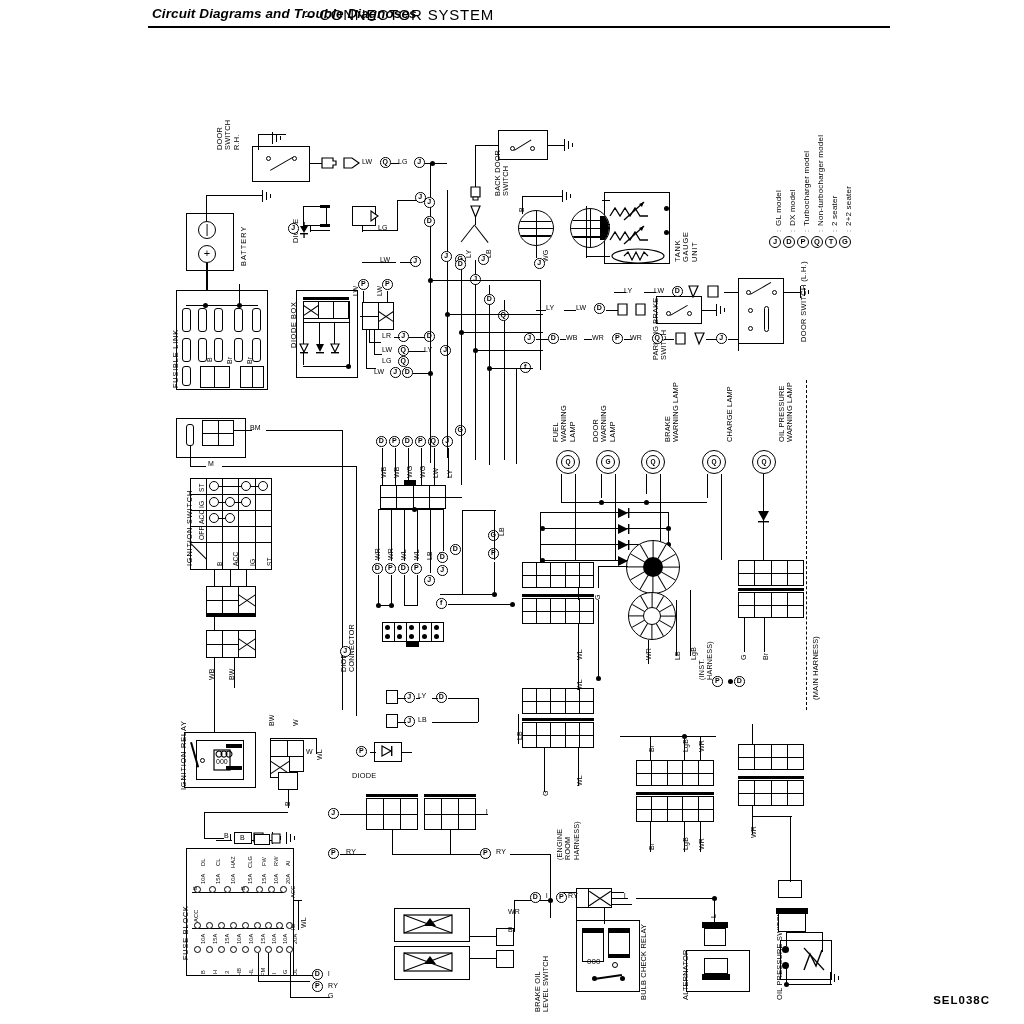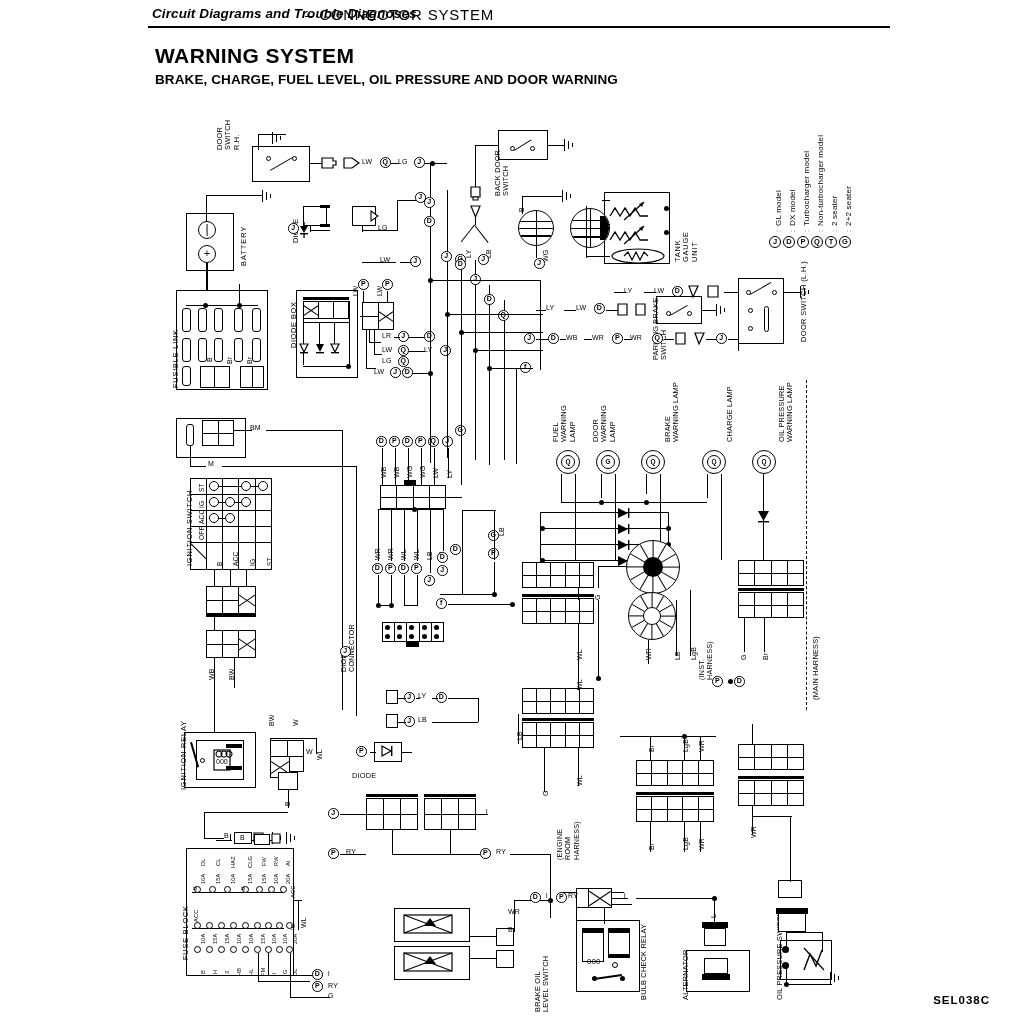--- a/index.html
+++ b/index.html
@@ -72,22 +72,20 @@
   .selcode{position:absolute;right:34px;bottom:18px;font-size:11.5px;font-weight:bold;letter-spacing:1px;}
 </style>
 </head>
 <body>
 
 <div id="page">
 
   <div class="hdr-italic">Circuit Diagrams and Trouble Diagnoses</div>
   <div class="hdr-caps"><span>–</span> <span>CONNECTOR SYSTEM</span></div>
   <div class="hdr-line"></div>
-  <div class="title1">WARNING SYSTEM</div>
-  <div class="title2">BRAKE, CHARGE, FUEL LEVEL, OIL PRESSURE AND DOOR WARNING</div>
 
   <div>
 
     <div class="cir" style="left:769px;top:236px;">J</div>
     <div class="cir" style="left:783px;top:236px;">D</div>
     <div class="cir" style="left:797px;top:236px;">P</div>
     <div class="cir" style="left:811px;top:236px;">Q</div>
     <div class="cir" style="left:825px;top:236px;">T</div>
     <div class="cir" style="left:839px;top:236px;">G</div>
 

